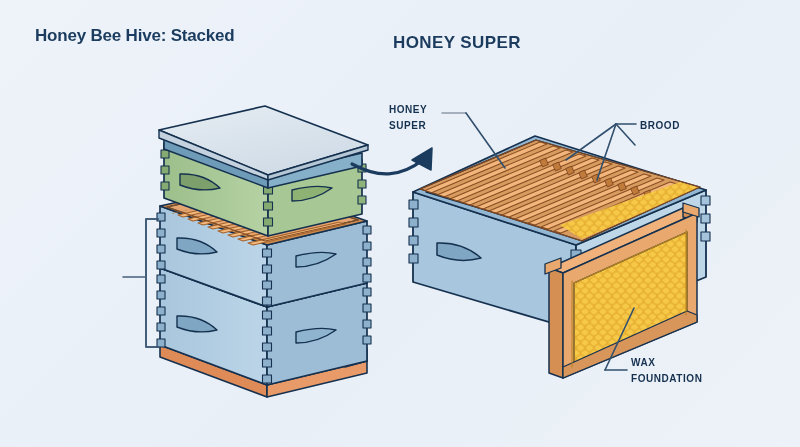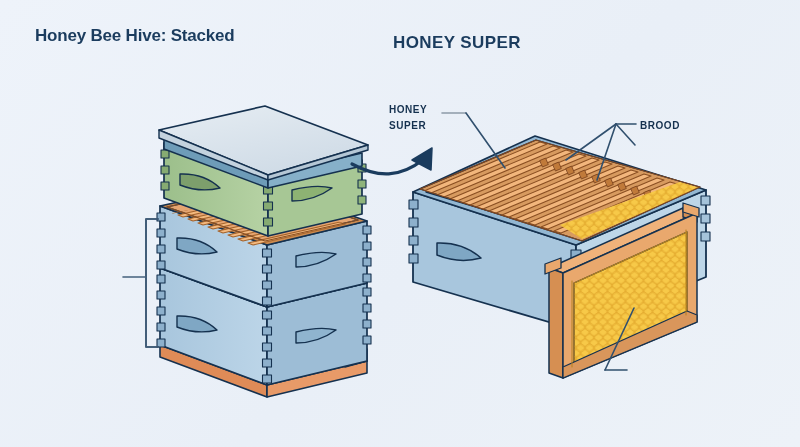--- a/index.html
+++ b/index.html
@@ -331,14 +331,16 @@
 
     </g>
   </svg>
 
   <div class="txt" id="title-main">Honey Bee Hive: Stacked</div>
   <div class="txt" id="title-sub">HONEY SUPER</div>
 
   <div class="lbl" id="lbl-honey">HONEY
 SUPER</div>
   <div class="lbl" id="lbl-frames">BROOD</div>
+  <div class="lbl" id="lbl-wax">WAX
+FOUNDATION</div>
 
 </div>
 
 </body></html>

